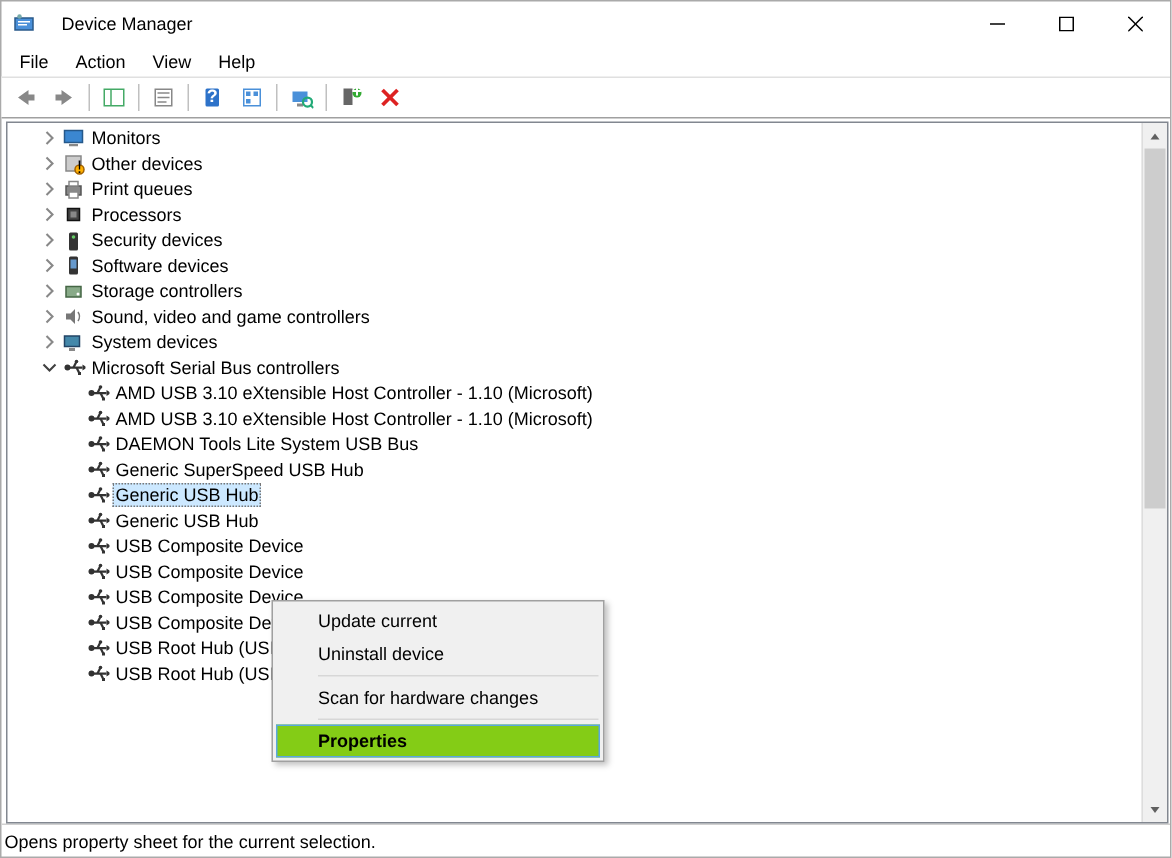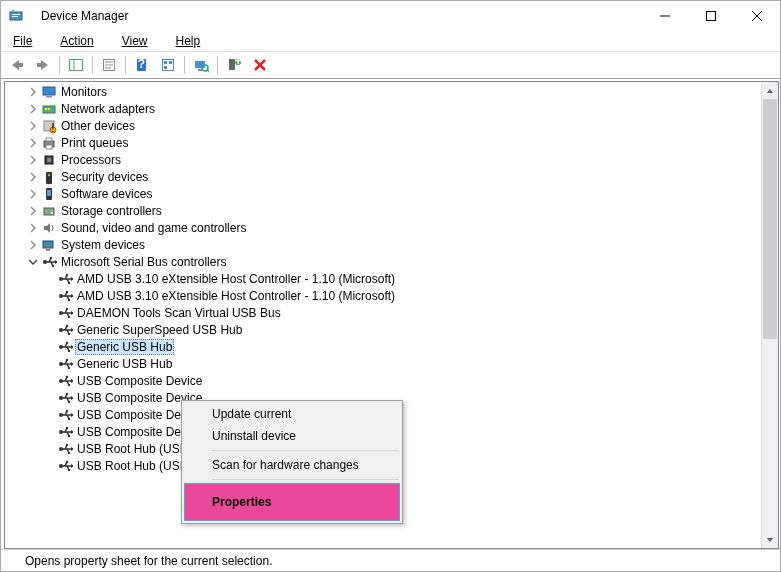--- a/index.html
+++ b/index.html
@@ -2,41 +2,41 @@
 <html><head>
 <meta charset="utf-8">
 <style>
   * { box-sizing: border-box; margin: 0; padding: 0; font-family: "Segoe UI", Tahoma, sans-serif; font-size: 12px; }
   body { width: 781px; height: 572px; background: #fff; border: 1px solid #aaa; display: flex; flex-direction: column; overflow: hidden; }
   .titlebar { height: 30px; display: flex; align-items: center; padding: 0 0 0 7px; }
   .titlebar .app-icon { width: 16px; height: 16px; margin-right: 5px; }
   .titlebar .title { flex: 1; margin-left: 12px; }
   .win-btn { width: 46px; height: 28px; display: flex; align-items: center; justify-content: center; }
   .win-btn svg { width: 10px; height: 10px; }
-  .menubar { height: 20px; display: flex; align-items: center; padding: 0 4px; gap: 12px; text-decoration: underline; }
+  .menubar { height: 20px; display: flex; align-items: center; padding: 0 4px; gap: 2px; }
   .menubar span { padding: 2px 8px; }
   .toolbar { height: 28px; border-top: 1px solid #e0e0e0; border-bottom: 1px solid #a0a0a0; display: flex; align-items: center; padding: 0 4px; gap: 2px; background: #fff; }
   .tb-btn { width: 24px; height: 22px; display: flex; align-items: center; justify-content: center; border: 1px solid transparent; }
   .tb-btn svg { width: 16px; height: 16px; }
   .tb-sep { width: 1px; height: 18px; background: #c0c0c0; margin: 0 2px; }
   .tree-wrap { flex: 1; border: 1px solid #828790; margin: 2px 1px 0 3px; position: relative; overflow: hidden; padding-left: 33px; }
   .tree { position: absolute; left: 0; top: 0; right: 17px; bottom: 0; overflow: hidden; padding: 1px 0; }
   .scrollbar { position: absolute; right: 0; top: 0; width: 17px; height: 100%; background: #f0f0f0; border-left: 1px solid #ddd; }
   .scroll-arrow { height: 17px; width: 100%; display: flex; align-items: center; justify-content: center; }
   .scroll-thumb { position: absolute; left: 1px; right: 1px; top: 17px; height: 240px; background: #cdcdcd; }
   .node { display: flex; align-items: center; height: 17px; padding-left: 4px; white-space: nowrap; }
   .expander { width: 12px; height: 12px; display: flex; align-items: center; justify-content: center; margin-right: 2px; flex-shrink: 0; }
   .dev-icon { width: 16px; height: 16px; margin-right: 4px; flex-shrink: 0; }
   .indent { display: inline-block; flex-shrink: 0; }
   .selected { background: #cce8ff; border: 1px dotted #777; padding: 0 1px; margin-left: -2px; }
   .context-menu { position: absolute; left: 176px; top: 318px; width: 222px; background: #f0f0f0; border: 1px solid #a0a0a0; box-shadow: 2px 2px 4px rgba(0,0,0,.25); padding: 2px; z-index: 10; }
   .ctx-item { height: 22px; display: flex; align-items: center; padding-left: 28px; }
   .ctx-sep { height: 1px; background: #d7d7d7; margin: 3px 1px 3px 28px; }
-  .ctx-hot { background: #ec4899; font-weight: bold; border: 1px solid #5aa7e0; padding-left: 27px; height: 38px; }
-  .statusbar { height: 22px; border-top: 1px solid #d0d0d0; display: flex; align-items: center; padding: 0 24px; }
+  .ctx-hot { background: #84cc16; font-weight: bold; border: 1px solid #5aa7e0; padding-left: 27px; height: 22px; }
+  .statusbar { height: 22px; border-top: 1px solid #d0d0d0; display: flex; align-items: center; padding: 0 2px; }
 </style>
 </head>
 <body>
 
 <div class="titlebar">
   <span class="app-icon">
     <svg viewBox="0 0 16 16">
         <rect x="2" y="4" width="12" height="8" fill="#4a90d9" stroke="#2a5a8a"></rect>
         <rect x="4" y="6" width="8" height="1" fill="#fff"></rect>
         <rect x="4" y="8" width="6" height="1" fill="#fff"></rect>
@@ -152,34 +152,20 @@
         <span>Monitors</span>
       </div>
       <div class="node">
         <span class="indent" style="width:18px"></span>
         <span class="expander">
           <svg width="10" height="10" viewBox="0 0 10 10">
             <path d="M3 1 L7 5 L3 9" fill="none" stroke="#888" stroke-width="1.4"></path>
           </svg>
         </span>
         <span class="dev-icon"><svg viewBox="0 0 16 16">
-            <rect x="2" y="5" width="12" height="7" fill="#5a8" stroke="#375"></rect>
-            <rect x="4" y="7" width="2" height="2" fill="#ff0"></rect>
-            <rect x="7" y="7" width="2" height="2" fill="#ff0"></rect>
-          </svg></span>
-        <span>Network adapters</span>
-      </div>
-      <div class="node">
-        <span class="indent" style="width:18px"></span>
-        <span class="expander">
-          <svg width="10" height="10" viewBox="0 0 10 10">
-            <path d="M3 1 L7 5 L3 9" fill="none" stroke="#888" stroke-width="1.4"></path>
-          </svg>
-        </span>
-        <span class="dev-icon"><svg viewBox="0 0 16 16">
             <rect x="3" y="3" width="10" height="10" fill="#ccc" stroke="#888"></rect>
             <circle cx="12" cy="12" r="3" fill="#ffb000" stroke="#a06000"></circle>
             <text x="12" y="14" font-size="5" text-anchor="middle" fill="#000">!</text>
           </svg></span>
         <span>Other devices</span>
       </div>
       <div class="node">
         <span class="indent" style="width:18px"></span>
         <span class="expander">
           <svg width="10" height="10" viewBox="0 0 10 10">
@@ -319,21 +305,21 @@
         <span class="indent" style="width:48px"></span>
         <span class="dev-icon"><svg viewBox="0 0 16 16">
             <circle cx="4" cy="8" r="2" fill="#333"></circle>
             <line x1="4" y1="8" x2="14" y2="8" stroke="#333" stroke-width="1.5"></line>
             <line x1="8" y1="8" x2="10" y2="4" stroke="#333" stroke-width="1.5"></line>
             <circle cx="10" cy="4" r="1.2" fill="#333"></circle>
             <line x1="10" y1="8" x2="12" y2="12" stroke="#333" stroke-width="1.5"></line>
             <rect x="11" y="11" width="2" height="2" fill="#333"></rect>
             <path d="M14 6 l3 2 l-3 2 z" fill="#333"></path>
           </svg></span>
-        <span>DAEMON Tools Scan Virtual USB Bus</span>
+        <span>DAEMON Tools Lite System USB Bus</span>
       </div>
       <div class="node">
         <span class="indent" style="width:48px"></span>
         <span class="dev-icon"><svg viewBox="0 0 16 16">
             <circle cx="4" cy="8" r="2" fill="#333"></circle>
             <line x1="4" y1="8" x2="14" y2="8" stroke="#333" stroke-width="1.5"></line>
             <line x1="8" y1="8" x2="10" y2="4" stroke="#333" stroke-width="1.5"></line>
             <circle cx="10" cy="4" r="1.2" fill="#333"></circle>
             <line x1="10" y1="8" x2="12" y2="12" stroke="#333" stroke-width="1.5"></line>
             <rect x="11" y="11" width="2" height="2" fill="#333"></rect>

